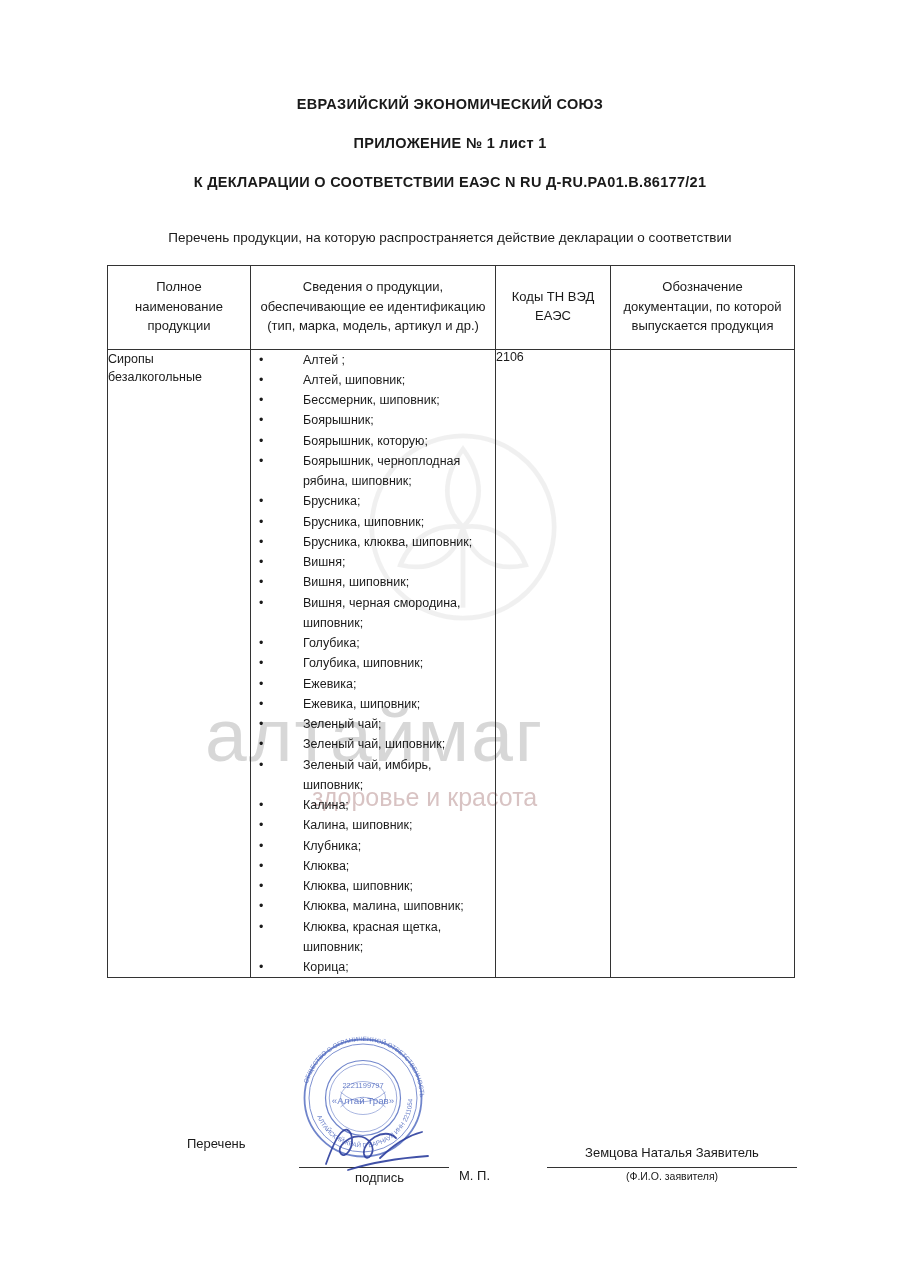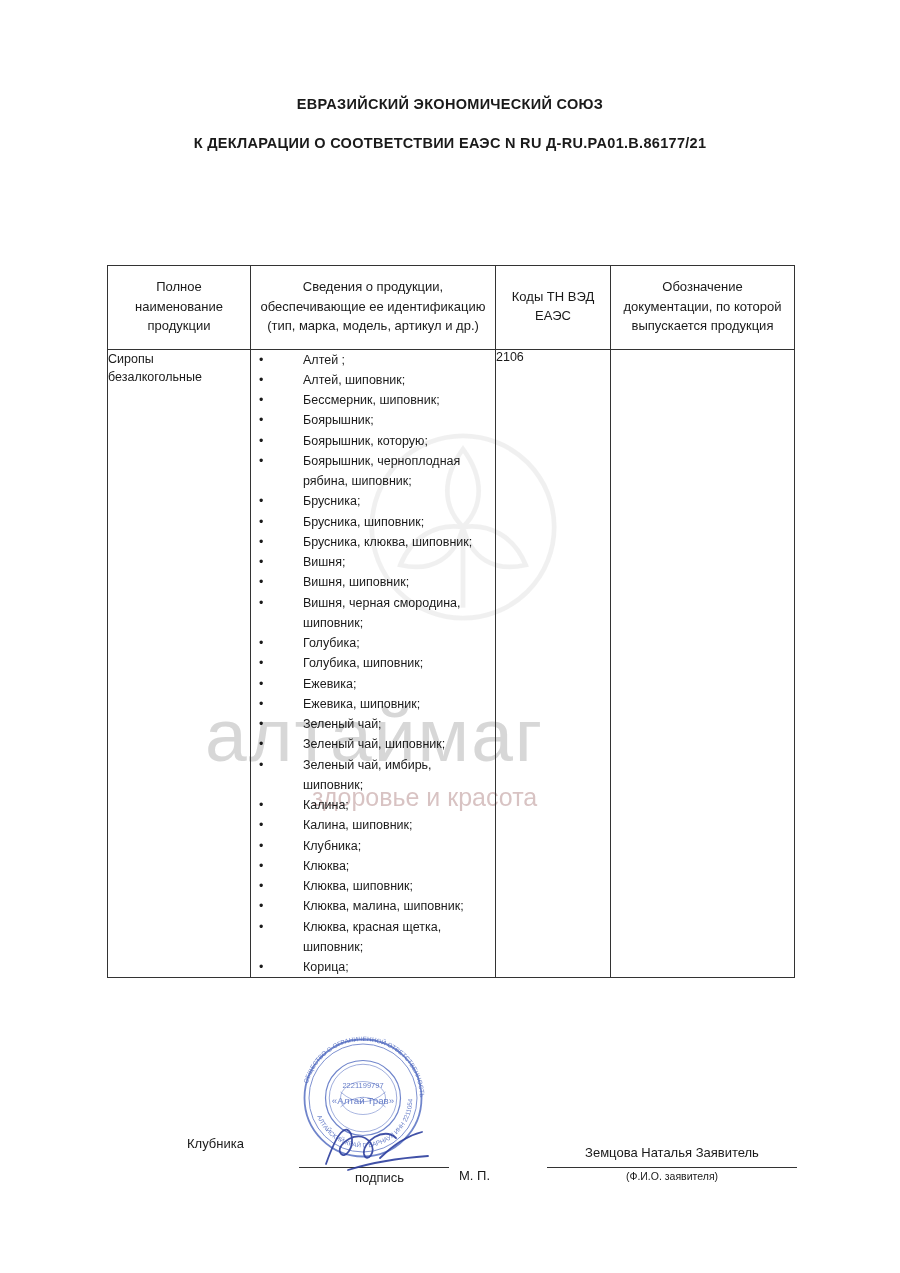--- a/index.html
+++ b/index.html
@@ -246,23 +246,25 @@
       <path d="M100 100 C 72 96, 46 110, 34 140 C 68 148, 92 132, 100 100 Z" fill="none" stroke="#bfbfbf" stroke-width="5"></path>
       <path d="M100 100 C 128 96, 154 110, 166 140 C 132 148, 108 132, 100 100 Z" fill="none" stroke="#bfbfbf" stroke-width="5"></path>
       <path d="M100 100 L 100 185" fill="none" stroke="#bfbfbf" stroke-width="5"></path>
     </svg>
     <div class="wm-text">алтаймаг</div>
     <div class="wm-sub">здоровье и красота</div>
   </div>
 
   <div class="doc-header">
     <div class="hdr-line l1">ЕВРАЗИЙСКИЙ ЭКОНОМИЧЕСКИЙ СОЮЗ</div>
+    <div class="hdr-line l2">ПРИЛОЖЕНИЕ № 1 лист 1</div>
     <div class="hdr-line l3">К ДЕКЛАРАЦИИ О СООТВЕТСТВИИ ЕАЭС N RU Д-RU.PA01.B.86177/21</div>
   </div>
 
+  <div class="subtitle">Перечень продукции, на которую распространяется действие декларации о соответствии</div>
 
   <table class="tbl">
     <colgroup>
       <col class="c1">
         <col class="c2">
         <col class="c3">
         <col class="c4">
     </colgroup>
     <thead>
       <tr>
@@ -340,21 +342,21 @@
 
   <svg class="sig-scribble" viewBox="0 0 120 70">
     <g fill="none" stroke="#2d3f9e" stroke-width="1.8" opacity="0.9" stroke-linecap="round">
       <path d="M8 52 C 20 18, 28 12, 33 22 C 38 34, 26 50, 22 40 C 19 32, 40 16, 52 30 C 60 40, 48 52, 46 42 C 44 30, 66 14, 78 26"></path>
       <path d="M62 46 C 74 34, 88 24, 104 20"></path>
       <path d="M30 58 C 55 50, 82 46, 110 44"></path>
     </g>
   </svg>
 
   <div class="footer">
-    <div class="fo-applicant">Клубника</div>
+    <div class="fo-applicant">Перечень</div>
     <div class="sig-line"></div>
     <div class="sig-label">подпись</div>
     <div class="mp">М. П.</div>
     <div class="fio-name">Земцова Наталья Заявитель</div>
     <div class="fio-line"></div>
     <div class="fio-label">(Ф.И.О. заявителя)</div>
   </div>
 
 </div>
 

